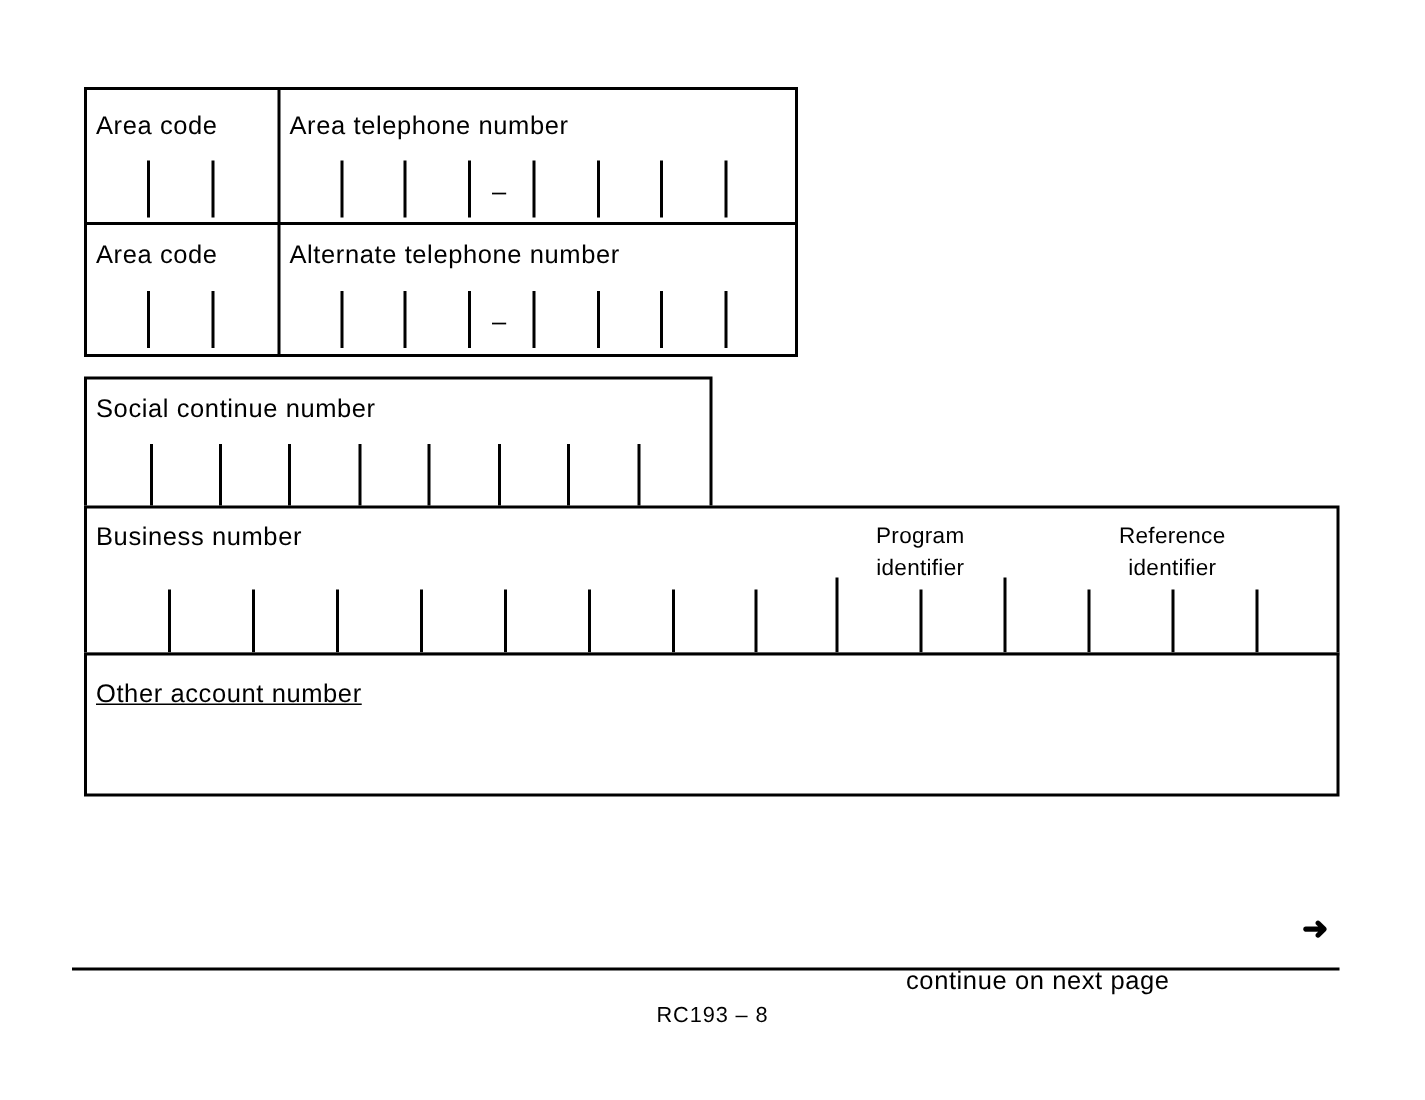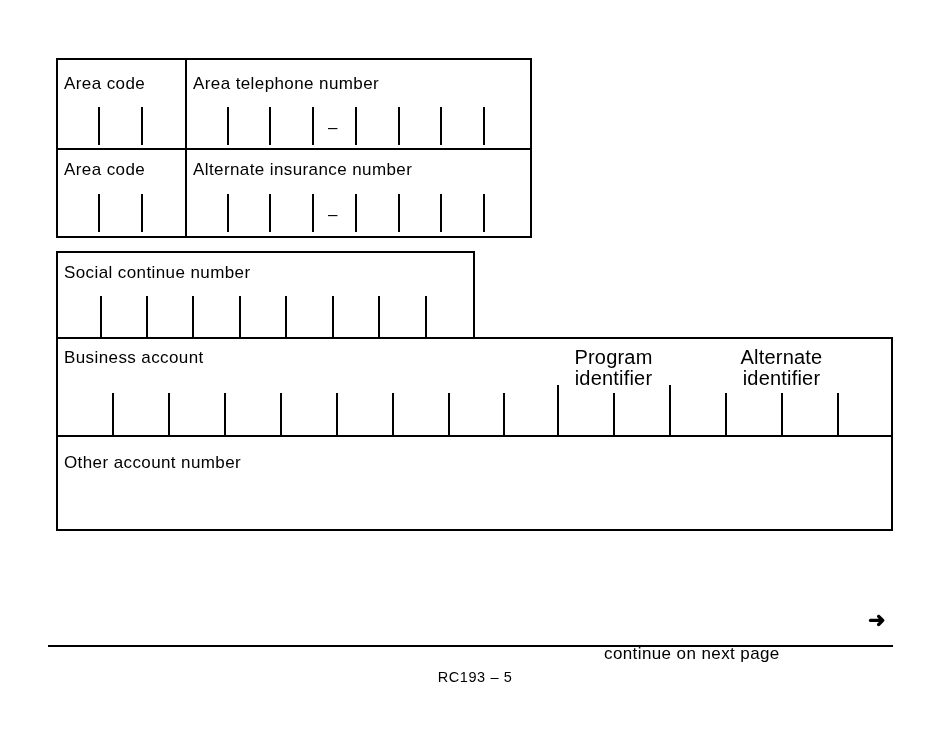--- a/index.html
+++ b/index.html
@@ -48,21 +48,21 @@
   
   .label {
     position: absolute;
     font-size: 17px;
     line-height: 20px;
     letter-spacing: 0.4px;
     white-space: nowrap;
   }
   .label-sm {
     position: absolute;
-    font-size: 20px;
+    font-size: 15px;
     line-height: 17px;
     letter-spacing: 0.2px;
     white-space: nowrap;
     text-align: center;
   }
 
   
   .dash {
     position: absolute;
     font-size: 17px;
@@ -120,21 +120,21 @@
 <div class="tick" style="left:227px; top:107px; height:38px;"></div>
 <div class="tick" style="left:269px; top:107px; height:38px;"></div>
 <div class="tick" style="left:312px; top:107px; height:38px;"></div>
 <div class="dash" style="left:328px; top:119px;">–</div>
 <div class="tick" style="left:355px; top:107px; height:38px;"></div>
 <div class="tick" style="left:398px; top:107px; height:38px;"></div>
 <div class="tick" style="left:440px; top:107px; height:38px;"></div>
 <div class="tick" style="left:483px; top:107px; height:38px;"></div>
 
 <div class="label" style="left:64px; top:160px;">Area code</div>
-<div class="label" style="left:193px; top:160px;">Alternate insurance number</div>
+<div class="label" style="left:193px; top:160px;">Alternate telephone number</div>
 
 <div class="tick" style="left:98px;  top:194px; height:38px;"></div>
 <div class="tick" style="left:141px; top:194px; height:38px;"></div>
 
 <div class="tick" style="left:227px; top:194px; height:38px;"></div>
 <div class="tick" style="left:269px; top:194px; height:38px;"></div>
 <div class="tick" style="left:312px; top:194px; height:38px;"></div>
 <div class="dash" style="left:328px; top:206px;">–</div>
 <div class="tick" style="left:355px; top:194px; height:38px;"></div>
 <div class="tick" style="left:398px; top:194px; height:38px;"></div>
@@ -149,26 +149,26 @@
 <div class="tick" style="left:146px; top:296px; height:43px;"></div>
 <div class="tick" style="left:192px; top:296px; height:43px;"></div>
 <div class="tick" style="left:239px; top:296px; height:43px;"></div>
 <div class="tick" style="left:285px; top:296px; height:43px;"></div>
 <div class="tick" style="left:332px; top:296px; height:43px;"></div>
 <div class="tick" style="left:378px; top:296px; height:43px;"></div>
 <div class="tick" style="left:425px; top:296px; height:43px;"></div>
 
 <div class="box" style="left:56px; top:337px; width:837px; height:100px;"></div>
 
-<div class="label" style="left:64px; top:348px;">Business account</div>
+<div class="label" style="left:64px; top:348px;">Business number</div>
 
 <div class="label-sm" style="left:557px; top:349px; width:113px;">Program</div>
 <div class="label-sm" style="left:557px; top:370px; width:113px;">identifier</div>
 
-<div class="label-sm" style="left:725px; top:349px; width:113px;">Alternate</div>
+<div class="label-sm" style="left:725px; top:349px; width:113px;">Reference</div>
 <div class="label-sm" style="left:725px; top:370px; width:113px;">identifier</div>
 
 <div class="tick" style="left:112px; top:393px; height:42px;"></div>
 <div class="tick" style="left:168px; top:393px; height:42px;"></div>
 <div class="tick" style="left:224px; top:393px; height:42px;"></div>
 <div class="tick" style="left:280px; top:393px; height:42px;"></div>
 <div class="tick" style="left:336px; top:393px; height:42px;"></div>
 <div class="tick" style="left:392px; top:393px; height:42px;"></div>
 <div class="tick" style="left:448px; top:393px; height:42px;"></div>
 <div class="tick" style="left:503px; top:393px; height:42px;"></div>
@@ -178,20 +178,20 @@
 <div class="tick" style="left:613px; top:393px; height:42px;"></div>
 
 <div class="tick" style="left:669px; top:385px; height:50px;"></div>
 
 <div class="tick" style="left:725px; top:393px; height:42px;"></div>
 <div class="tick" style="left:781px; top:393px; height:42px;"></div>
 <div class="tick" style="left:837px; top:393px; height:42px;"></div>
 
 <div class="box" style="left:56px; top:435px; width:837px; height:96px;"></div>
 
-<div class="label" style="left:64px; top:453px;">Other account number</div>
+<div class="label" style="left:64px; top:453px;text-decoration:underline;">Other account number</div>
 
 <div class="continue" style="left:604px; top:644px;">continue on next page</div>
 <div class="arrow" style="left:868px; top:610px;">➜</div>
 
 <div class="footer-rule" style="left:48px; top:645px; width:845px;"></div>
 
-<div class="page-id" style="left:0px; top:669px;">RC193 – 5</div>
+<div class="page-id" style="left:0px; top:669px;">RC193 – 8</div>
 
 </body></html>

